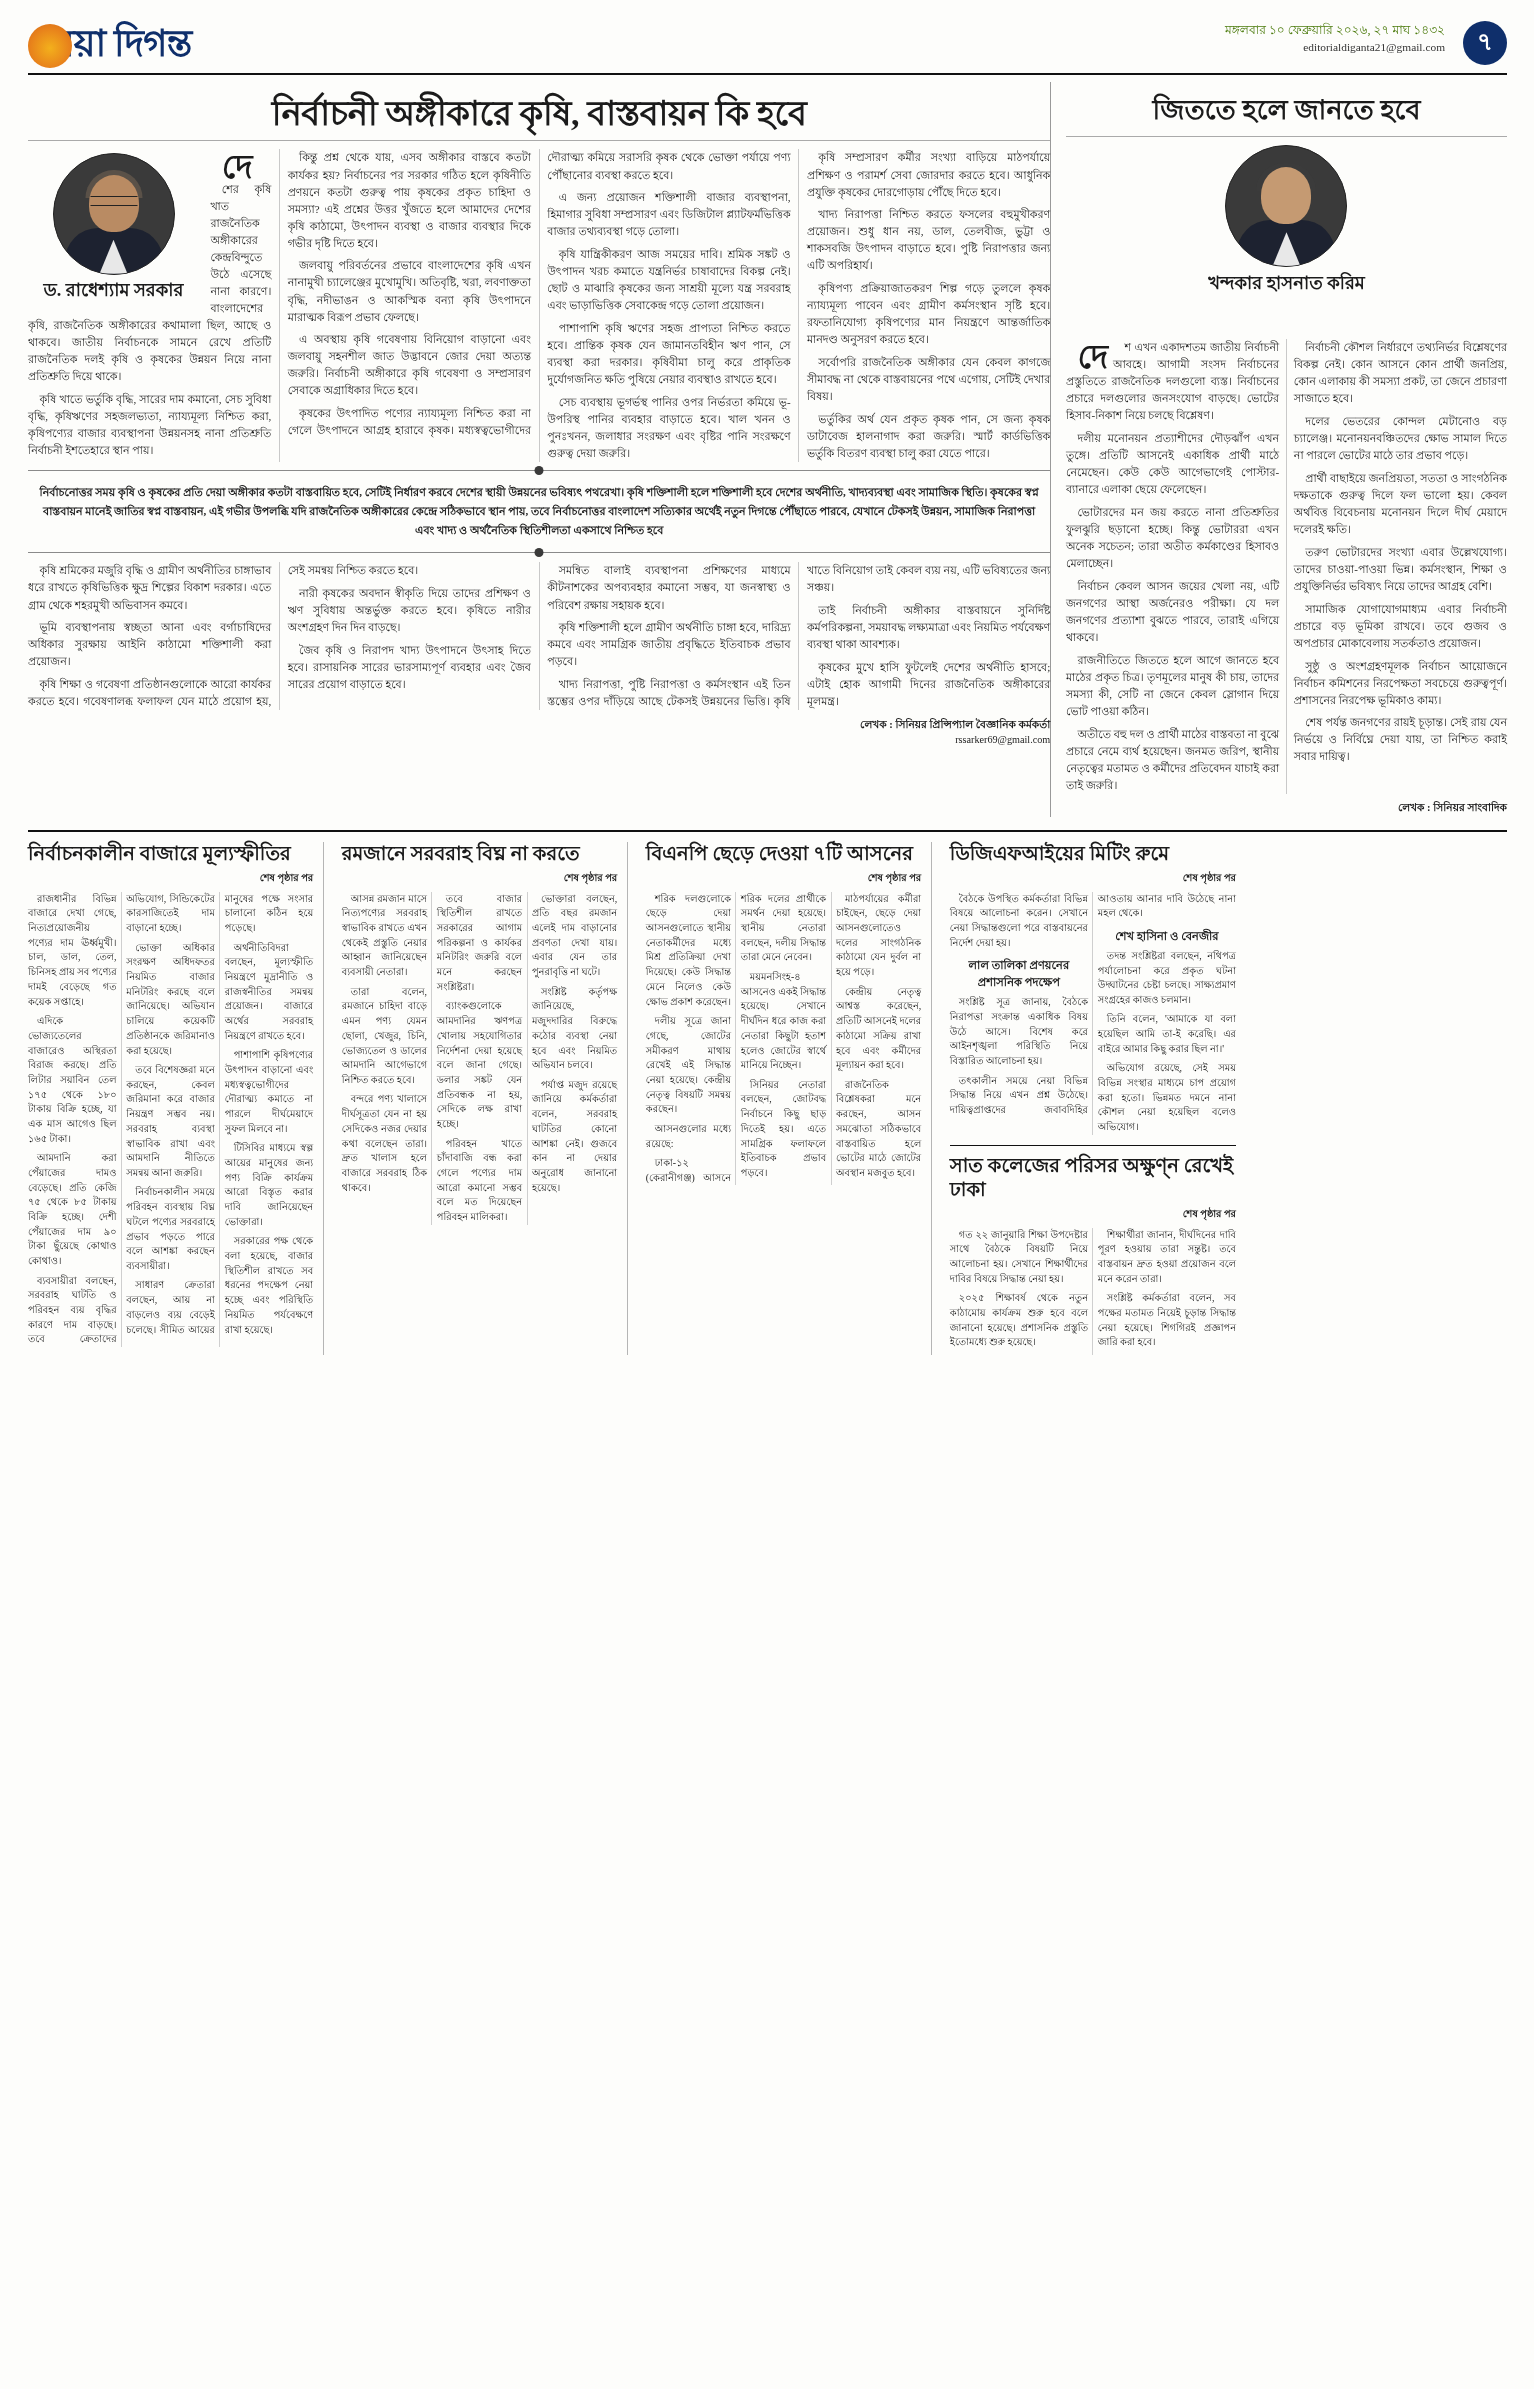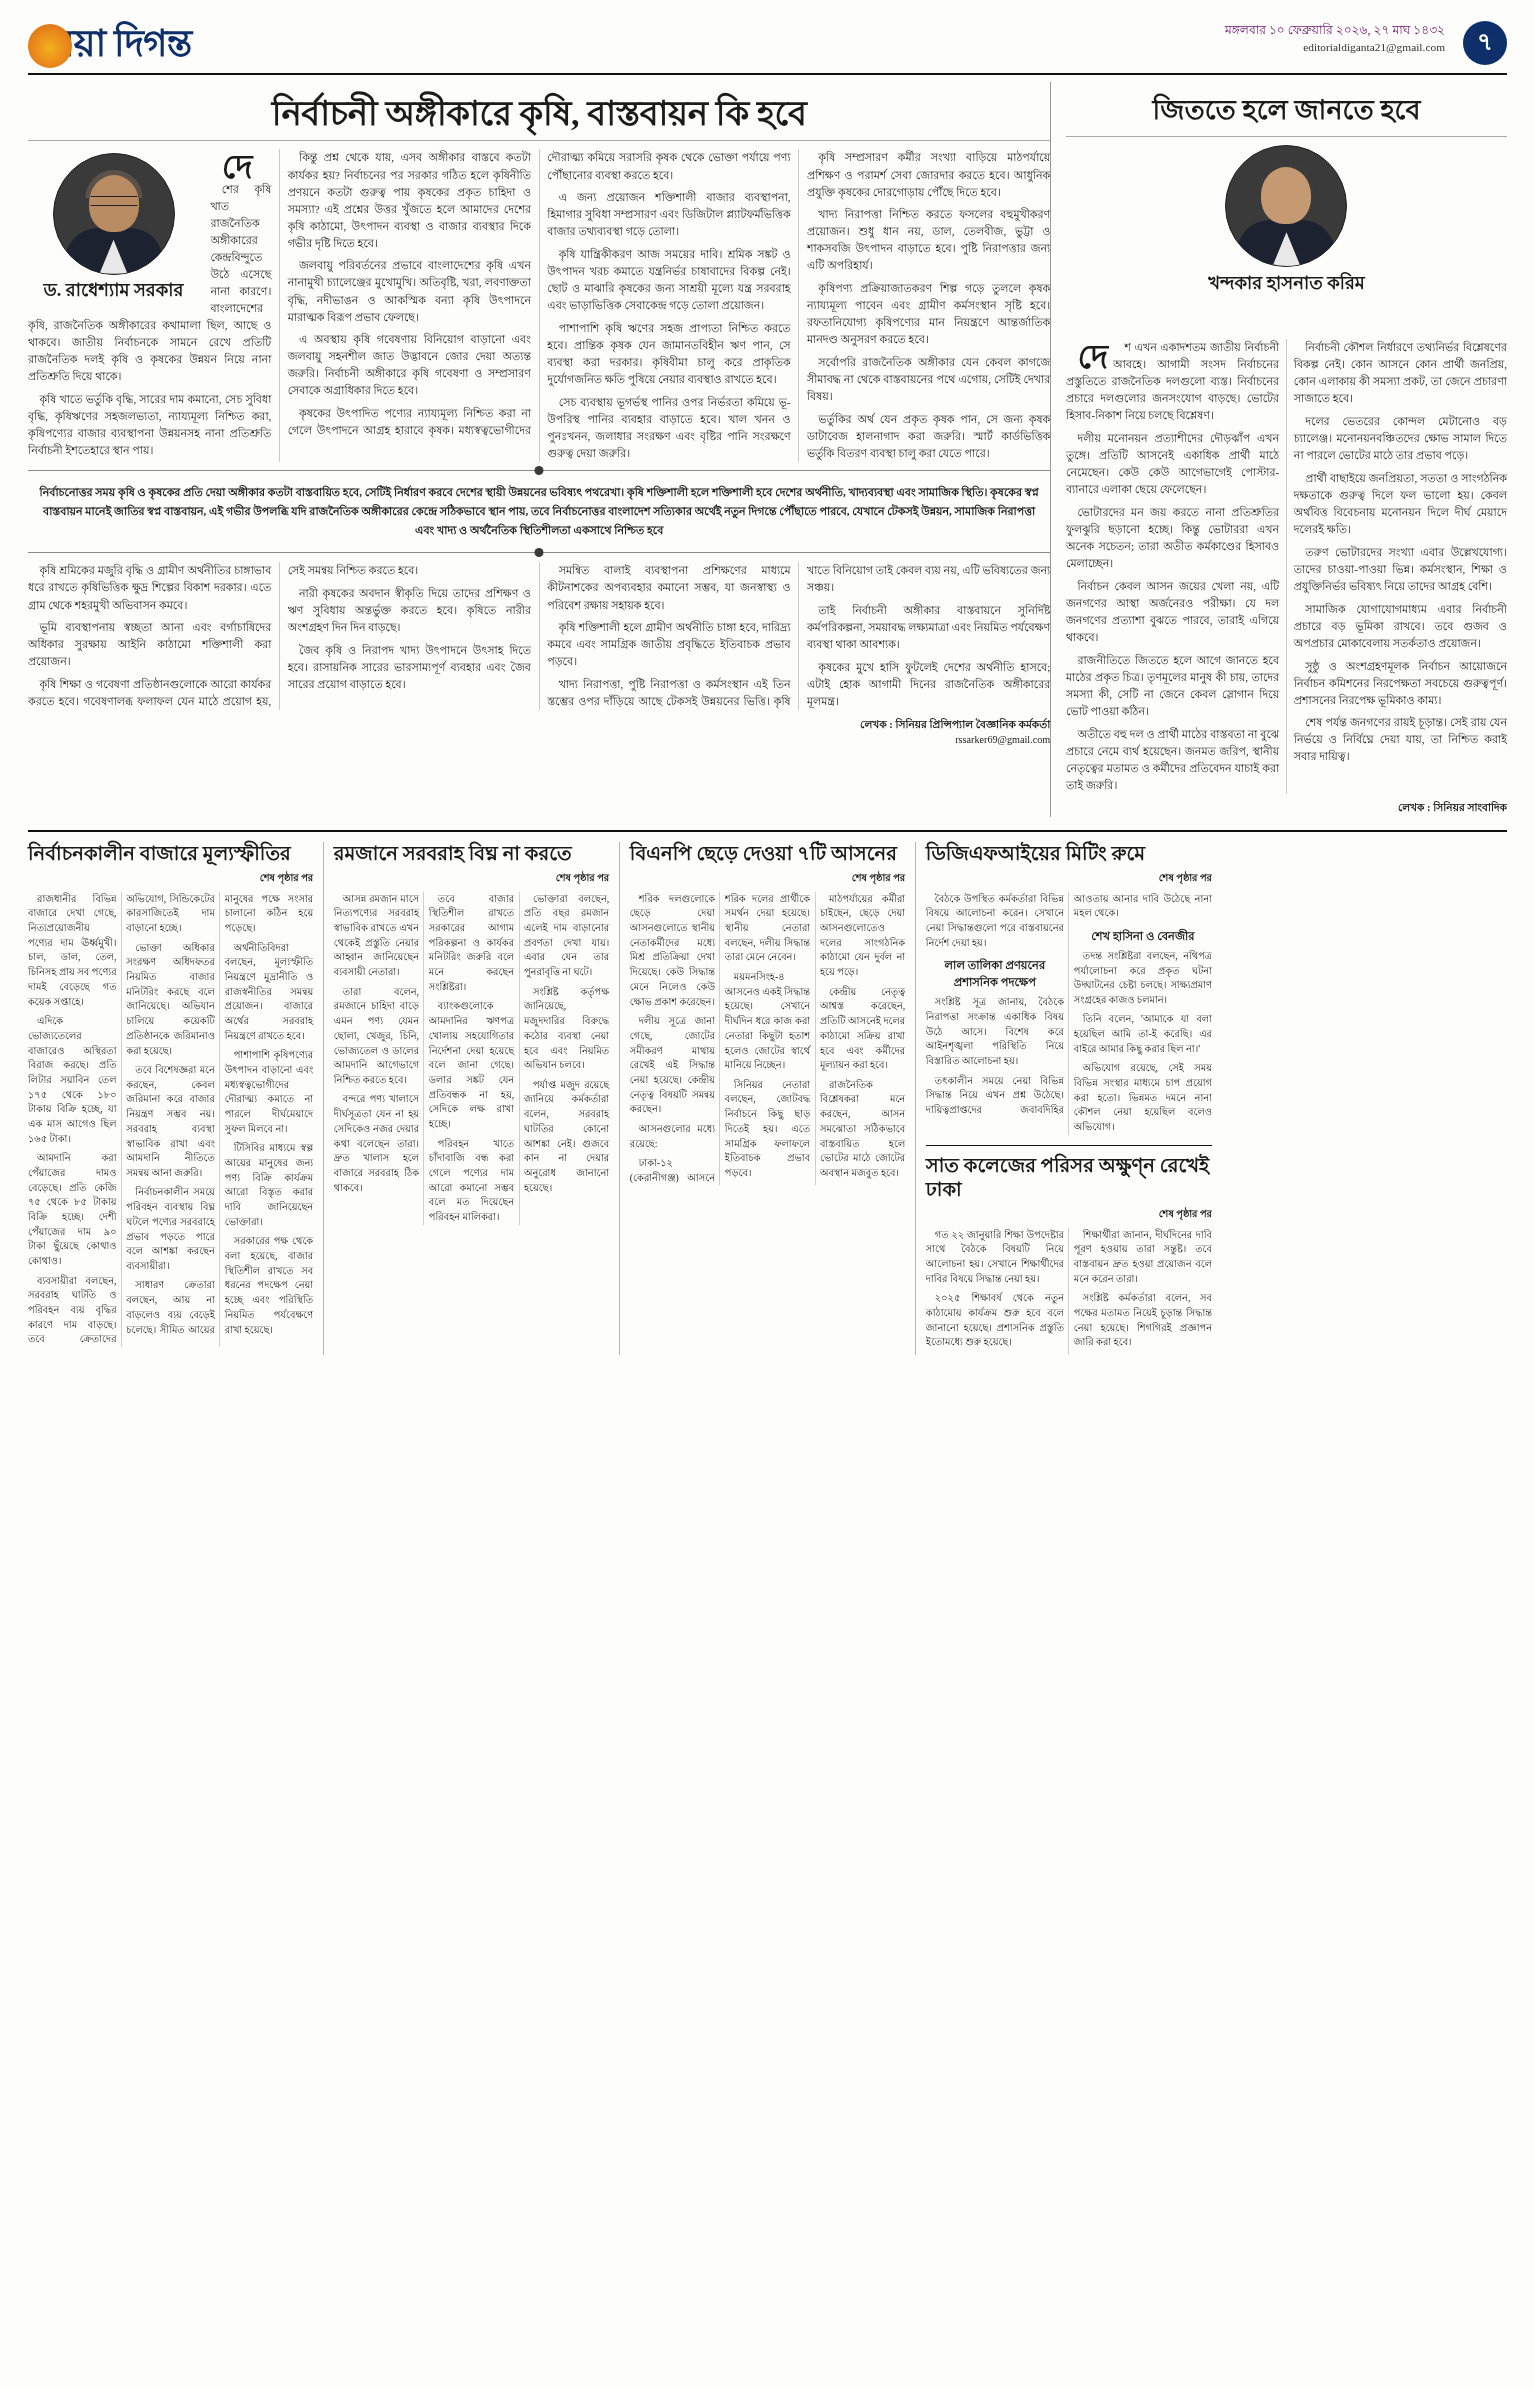--- a/index.html
+++ b/index.html
@@ -27,21 +27,21 @@
     width:44px;height:44px;border-radius:50%;
     background:radial-gradient(circle at 50% 55%, #f3b01c 0%, #e8821b 60%, #d2671a 100%);
     position:relative; top:3.3px;
   }
   .logo-text {
     font-family:"Liberation Serif", serif;
     font-size:37px; font-weight:bold; letter-spacing:-0.8px;
     color:#0f2f6b; line-height:1; margin-left:-24.4px;
   }
   .masthead-right { text-align:right; display:flex; align-items:flex-start; gap:18px; }
-  .date-line { font-size:12.2px; color:#701a75; line-height:1.6; }
+  .date-line { font-size:12.2px; color:#4d7c0f; line-height:1.6; }
   .mail-line { font-size:11.4px; color:#333; }
   .pageno-circle {
     width:44px;height:44px;border-radius:50%;
     background:#0f2f6b; color:#fff; font-size:24.4px;
     display:flex;align-items:center;justify-content:center;
     font-weight:bold;
   }
 
   
   .top-section { display:flex; gap:0; margin-top:6.5px; }
@@ -120,21 +120,21 @@
     width:9px;height:9px;border-radius:50%; background:#3a3a3a;
   }
   .pullquote .dot.top { top:-4.9px; }
   .pullquote .dot.bot { bottom:-4.9px; }
 
   .byline { text-align:right; font-size:10.6px; font-weight:bold; margin-top:6.5px; }
   .byline small { display:block; font-weight:normal; font-size:10.2px; }
 
   
   .section-divider { border-top:2.4px solid #111; margin:13px 0 0 0; }
-  .lower { display:flex; gap:0; margin-top:9.8px; }
+  .lower { display:flex; gap:8px; margin-top:9.8px; }
   .lower-col {
     width:296px; padding:0 9.8px; border-right:0.8px solid #b5b5b5;
   }
   .lower-col:last-child { border-right:none; padding-right:0; }
   .lower-col:first-child { padding-left:0; }
   .lower-title {
     font-size:19.5px; font-weight:bold; line-height:1.25; margin-bottom:3.3px;
   }
   .contd { font-size:9.8px; font-weight:bold; text-align:right; margin:1.6px 0 4.9px 0; }
   .sub-head { font-size:11.4px; font-weight:bold; text-align:center; margin:6.5px 0 4.1px; }

